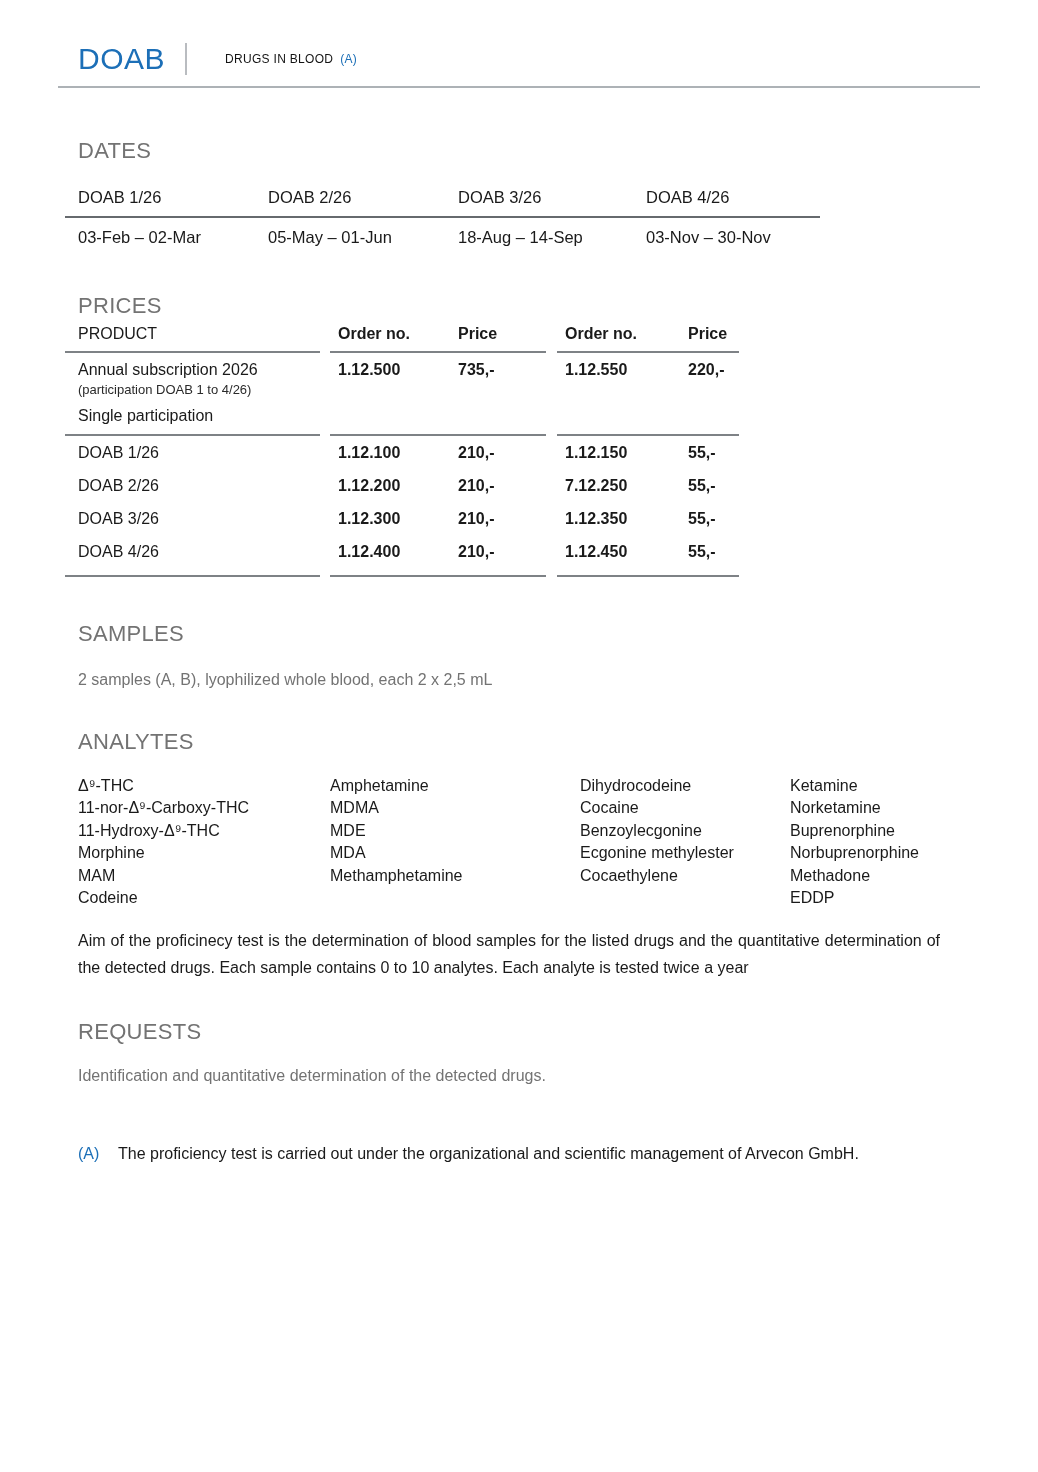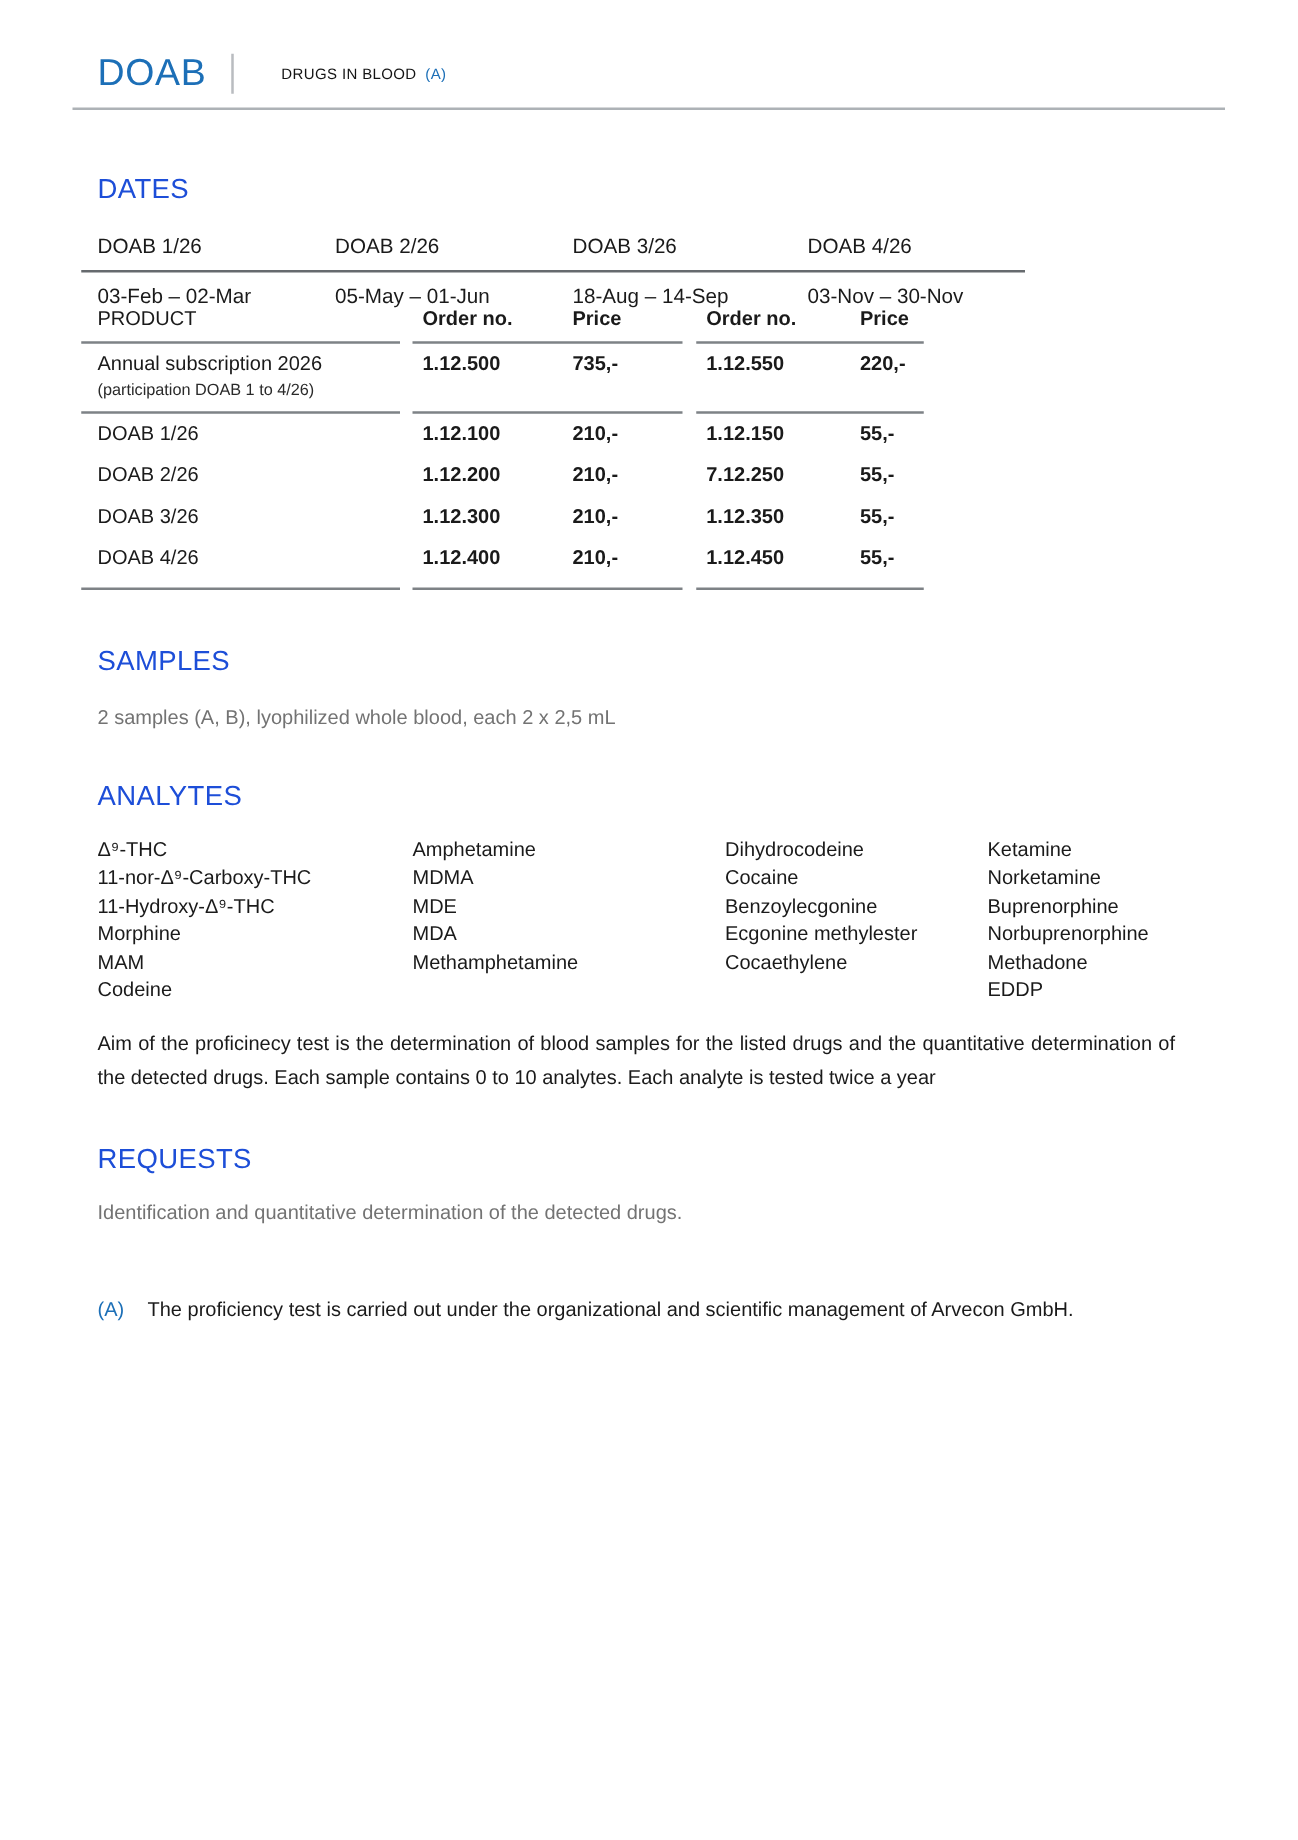--- a/index.html
+++ b/index.html
@@ -9,21 +9,21 @@
   .content { padding:42px 98px 0 78px; }
 
   
   .titlebar { display:flex; align-items:center; }
   .brand { color:#1c6fb7; font-size:30px; letter-spacing:0.5px; }
   .title-divider { width:2px; height:32px; background:#b9bcc0; margin:0 18px 0 20px; }
   .subtitle { font-size:12px; color:#141414; letter-spacing:0.3px;margin-left:20px; }
   .subtitle .variant { color:#1c6fb7; margin-left:7px; }
   .header-rule { height:2px; background:#adb2b6; margin:10px 0 0 -20px; width:922px; }
 
-  h2.sec { color:#1d4ed8; font-size:22px; font-weight:400; letter-spacing:0.3px; }
+  h2.sec { color:#737373; font-size:22px; font-weight:400; letter-spacing:0.3px; }
 
   
   .sec-dates h2 { margin:50px 0 24px 0; }
   .dates-grid { display:grid; grid-template-columns:190px 190px 188px auto; font-size:16.5px; }
   .dates-grid.head { padding-bottom:9px; }
   .dates-rule { height:2px; background:#666a6e; width:755px; margin-left:-13px; }
   .dates-grid.vals { padding-top:10px; }
 
   
   .sec-prices h2 { margin:46px 0 6px 0; }
@@ -81,20 +81,21 @@
       <div class="dates-rule"></div>
       <div class="dates-grid vals">
         <span>03-Feb – 02-Mar</span>
         <span>05-May – 01-Jun</span>
         <span>18-Aug – 14-Sep</span>
         <span>03-Nov – 30-Nov</span>
       </div>
     </section>
 
     <section class="sec-prices">
+      <h2 class="sec">PRICES</h2>
 
 
       <div class="p-row heads">
         <span class="product">PRODUCT</span>
           <span></span>
         <span class="grp">
           <span>Order no.</span>
           <span>Price</span>
         </span>
           <span></span>
@@ -120,20 +121,21 @@
           <span>735,-</span>
         </span>
           <span></span>
         <span class="grp add">
           <span>1.12.550</span>
           <span>220,-</span>
         </span>
       </div>
       <div class="p-note">(participation DOAB 1 to 4/26)</div>
 
+      <div class="p-single">Single participation</div>
 
       <div class="p-rule">
           <span class="seg"></span>
           <span></span>
           <span class="seg"></span>
           <span></span>
           <span class="seg"></span>
         </div>
 
       <div class="p-row data">

